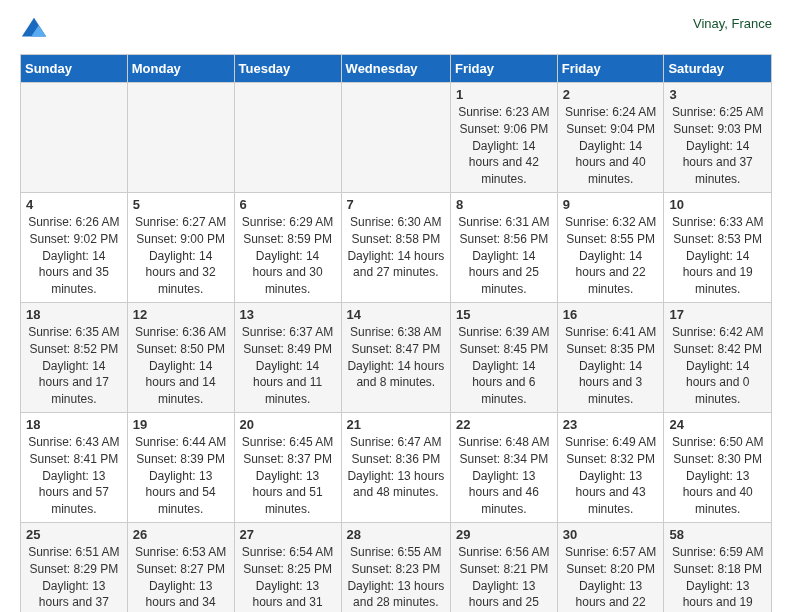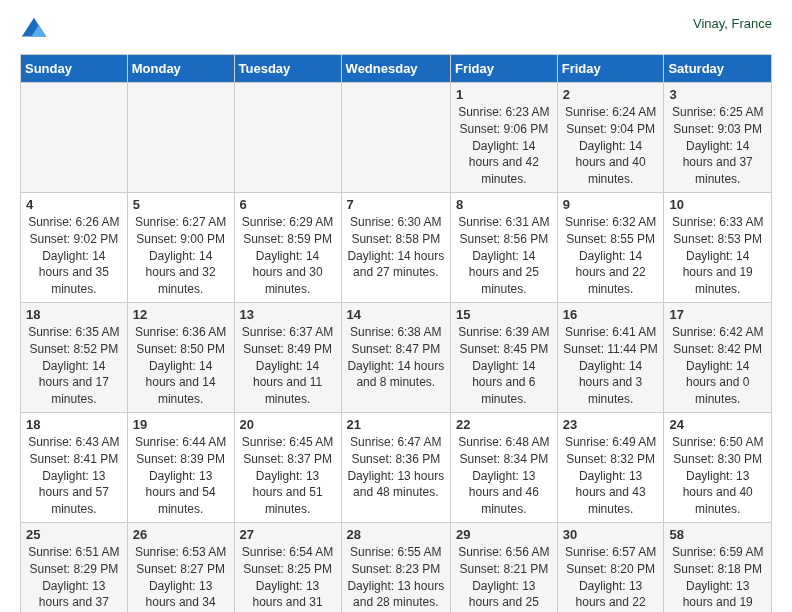--- a/index.html
+++ b/index.html
@@ -219,21 +219,21 @@
         </td>
         <td>
           <span class="day-num">15</span>
           <div class="day-info">Sunrise: 6:39 AM
 Sunset: 8:45 PM
 Daylight: 14 hours and 6 minutes.</div>
         </td>
         <td>
           <span class="day-num">16</span>
           <div class="day-info">Sunrise: 6:41 AM
-Sunset: 11:44 PM
+Sunset: 8:35 PM
 Daylight: 14 hours and 3 minutes.</div>
         </td>
         <td>
           <span class="day-num">17</span>
           <div class="day-info">Sunrise: 6:42 AM
 Sunset: 8:42 PM
 Daylight: 14 hours and 0 minutes.</div>
         </td>
       </tr>
       <tr>

